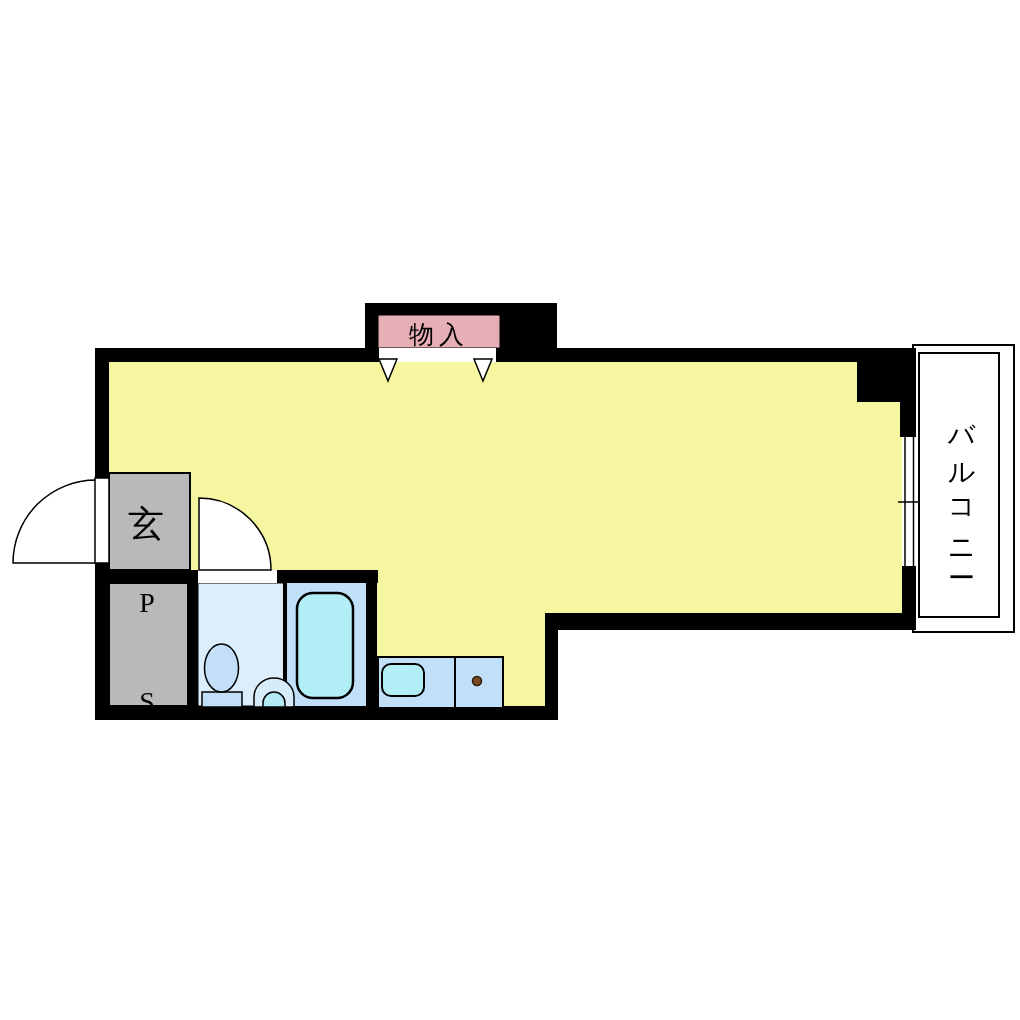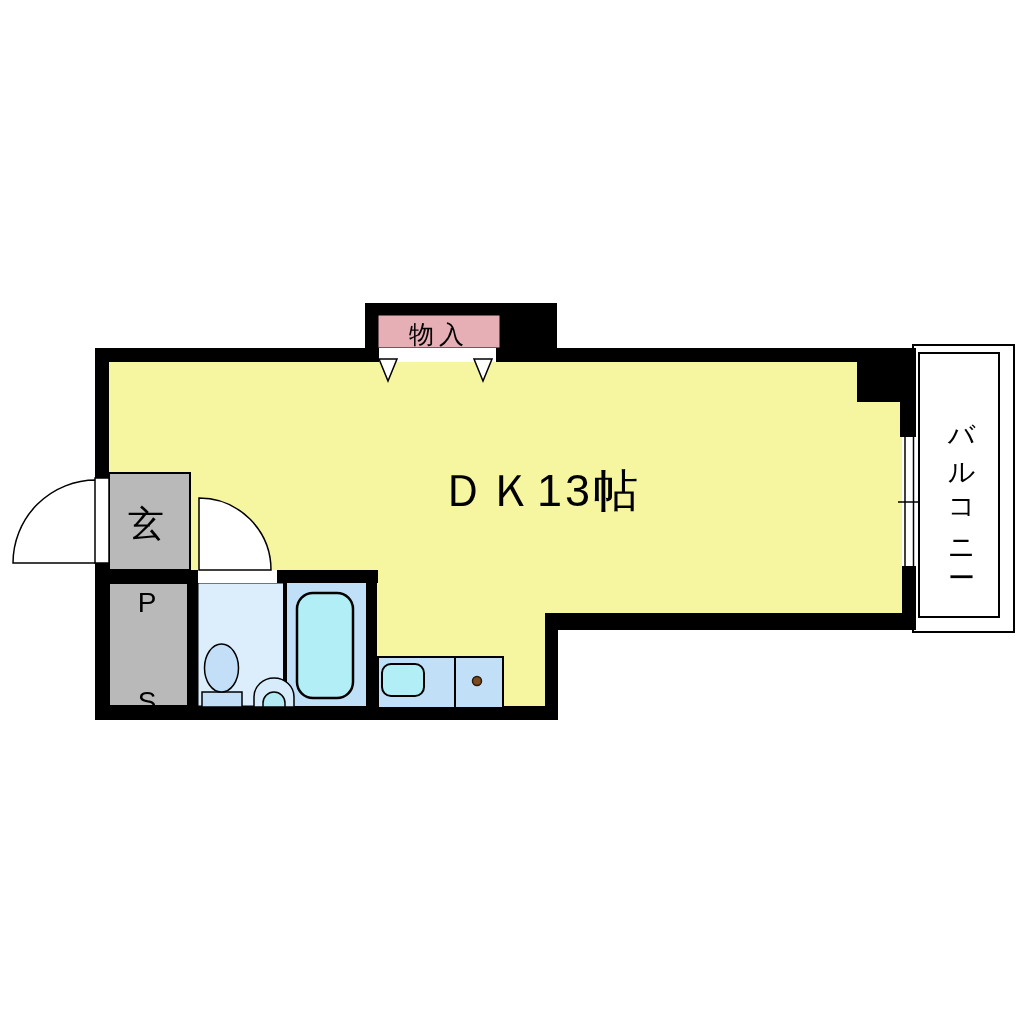--- a/index.html
+++ b/index.html
@@ -19,20 +19,21 @@
     position: absolute;
     left: 0;
     top: 0;
   }
   .label {
     position: absolute;
     color: #000000;
     white-space: pre;
     transform: translate(-50%, -50%);
     line-height: 1.0;
+    font-family: Liberation Serif, serif;
   }
   .label-dk {
     font-size: 45px;
     letter-spacing: 3px;
   }
   .label-storage {
     font-size: 25px;
     letter-spacing: 5px;
   }
   .label-entrance {
@@ -112,21 +113,20 @@
     <rect x="95" y="478" width="14" height="85" fill="#ffffff" stroke="#000000" stroke-width="1.5"></rect>
 
     <g>
       <rect x="378" y="657" width="125" height="51" stroke="#000000" stroke-width="2" fill="#c2dff8"></rect>
       <line x1="455" y1="657" x2="455" y2="708" stroke="#000000" stroke-width="2"></line>
       <rect x="382" y="664" width="42" height="32" rx="9" ry="9" stroke="#000000" stroke-width="2" fill="#b2eef5"></rect>
       <circle cx="477" cy="681" r="4.5" stroke="#2a1a08" stroke-width="1.5" fill="#7b4b1f"></circle>
     </g>
   </svg>
 
-  <div class="label label-dk" style="left:541px; top:490px;">ＤＫ13帖</div>
 
   <div class="label label-storage" style="left:439px; top:334px;">物入</div>
 
   <div class="label label-entrance" style="left:146px; top:524px;">玄</div>
 
   <div class="label label-ps" style="left:147px; top:652px;">
     <div>P</div>
     <div>S</div>
   </div>
 

